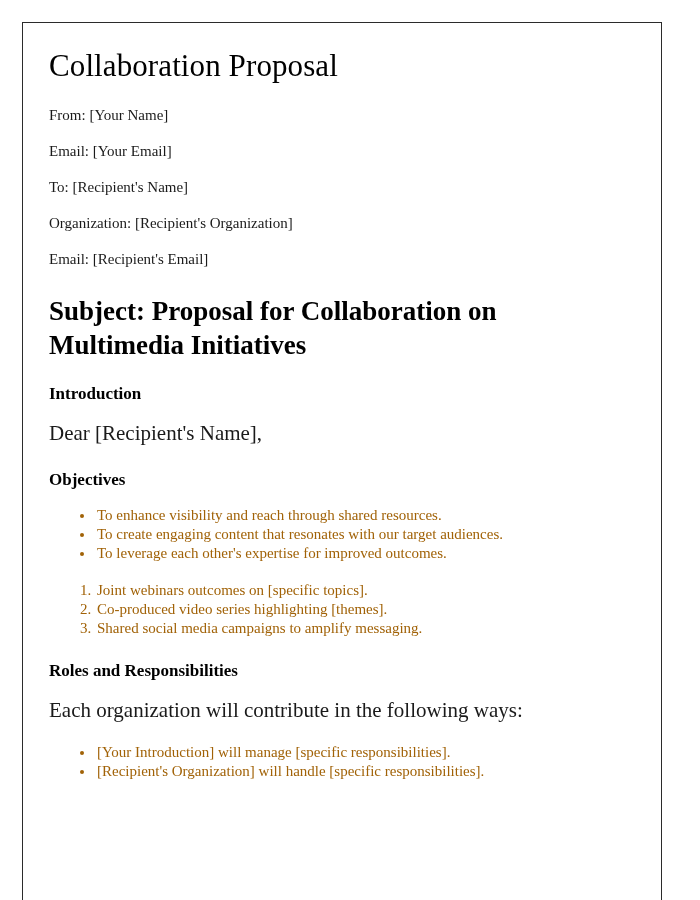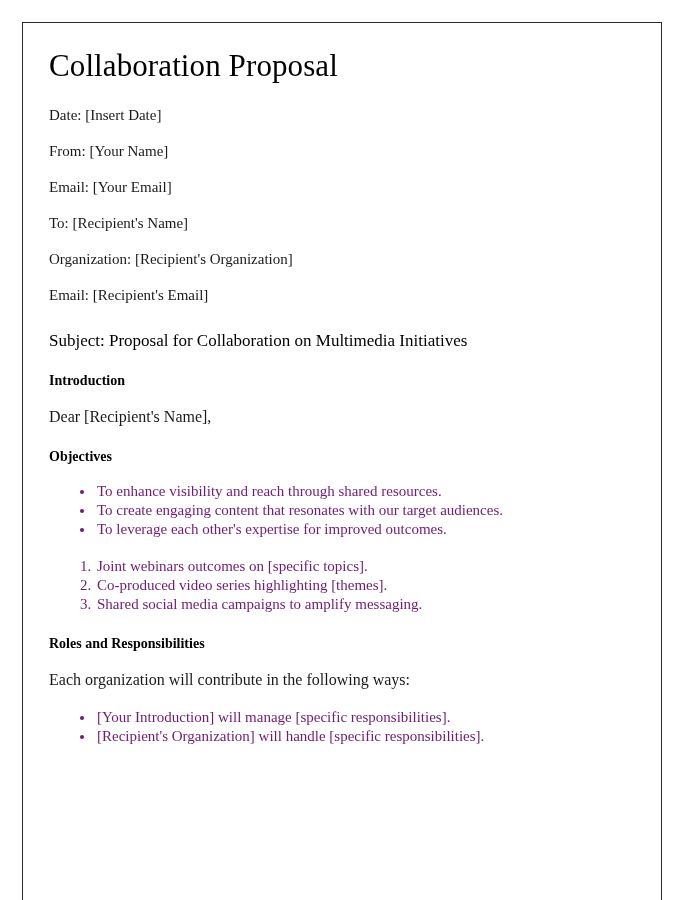--- a/index.html
+++ b/index.html
@@ -37,71 +37,70 @@
   }
 
   .meta-line {
     font-size: 15px;
     color: #1a1a1a;
     margin: 0 0 18px 0;
     line-height: 1.2;
   }
 
   .subject-heading {
-    font-size: 17px;
-    font-weight: normal;
+    font-size: 27px;
+    font-weight: bold;
     color: #000000;
     margin: 26px 0 22px 0;
     line-height: 1.26;
     max-width: 560px;
   }
 
   .section-heading {
-    font-size: 14px;
+    font-size: 17px;
     font-weight: bold;
     color: #000000;
     margin: 22px 0 16px 0;
     line-height: 1.2;
   }
 
   p.body-text {
-    font-size: 16px;
+    font-size: 21px;
     color: #1a1a1a;
     margin: 8px 0 18px 0;
     line-height: 1.32;
     max-width: 584px;
   }
 
   ul.doc-list,
   ol.doc-list {
     margin: 0 0 18px 0;
     padding-left: 46px;
     max-width: 580px;
   }
   ul.doc-list { list-style-type: disc; }
   ol.doc-list { list-style-type: decimal; }
 
   ul.doc-list li,
   ol.doc-list li {
     font-size: 15px;
-    color: #701a75;
+    color: #a16207;
     line-height: 1.27;
     margin: 0;
     padding-left: 2px;
   }
 </style>
 </head>
 <body>
 
 <div class="page">
 
   <h1 class="doc-title">Collaboration Proposal</h1>
 
   <div>
-    <p class="meta-line">Date: [Insert Date]</p>
     <p class="meta-line">From: [Your Name]</p>
     <p class="meta-line">Email: [Your Email]</p>
     <p class="meta-line">To: [Recipient's Name]</p>
     <p class="meta-line">Organization: [Recipient's Organization]</p>
     <p class="meta-line">Email: [Recipient's Email]</p>
   </div>
 
   <h2 class="subject-heading">Subject: Proposal for Collaboration on Multimedia Initiatives</h2>
 
   <section>

